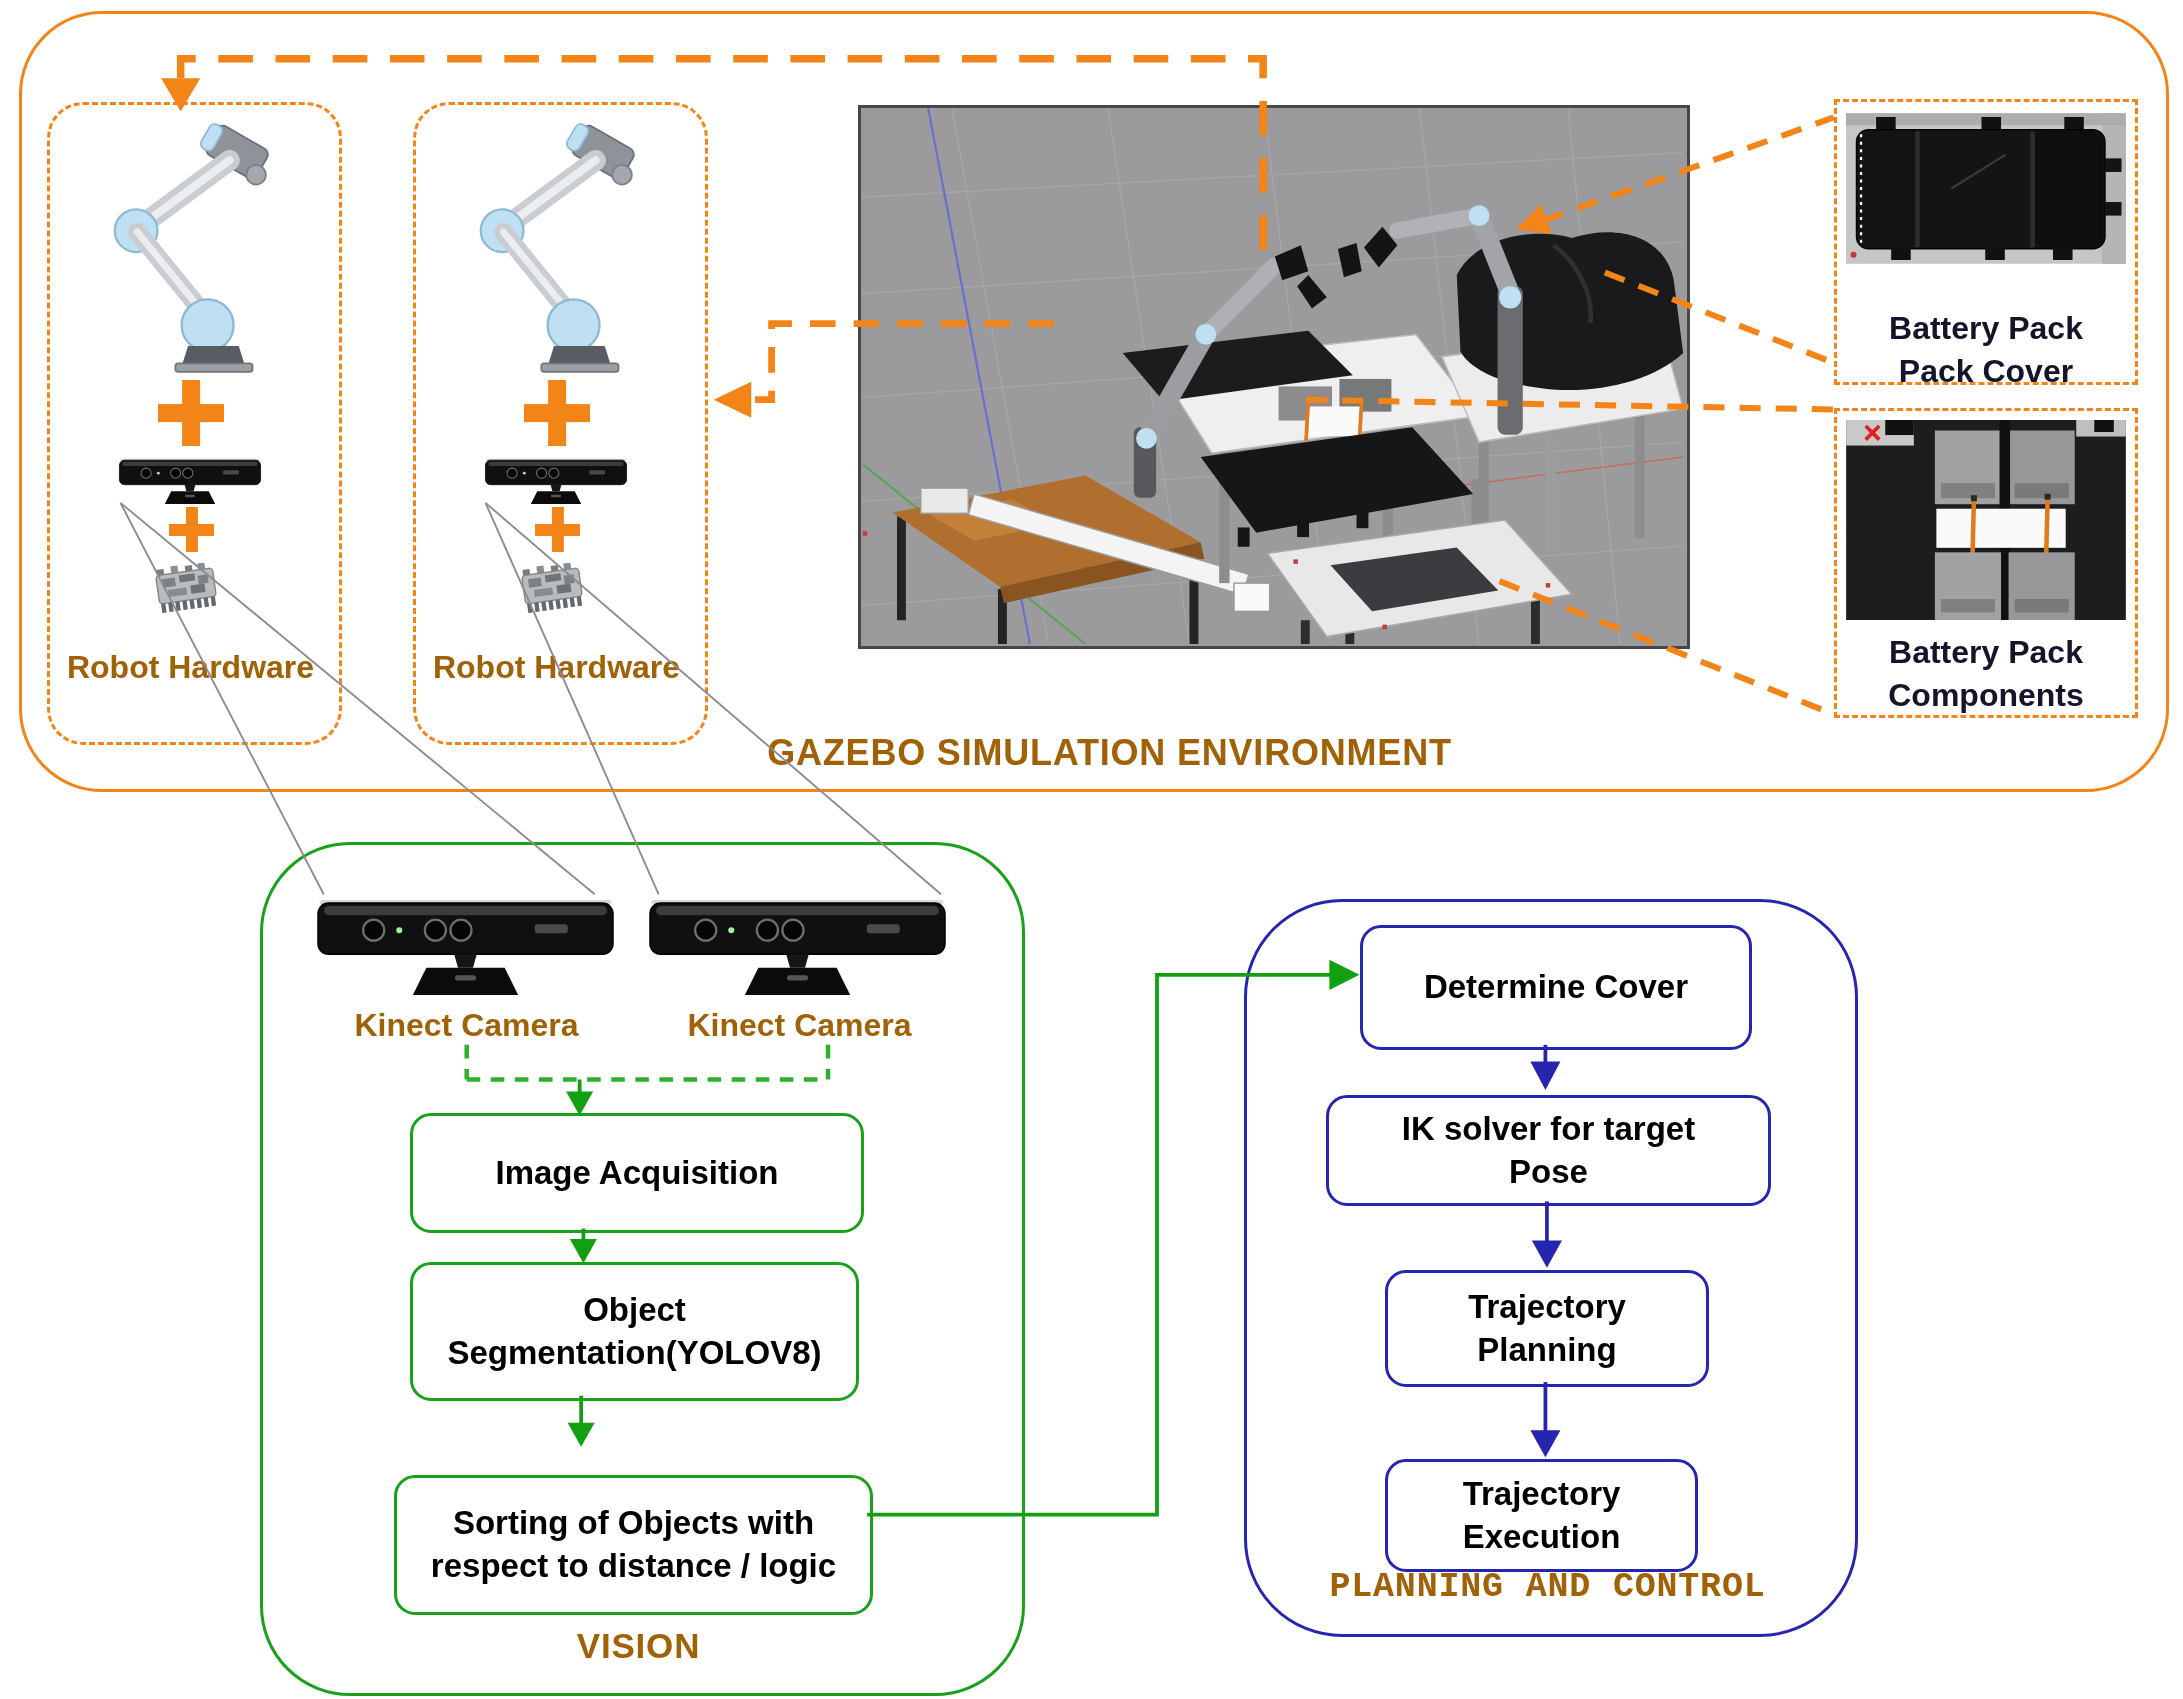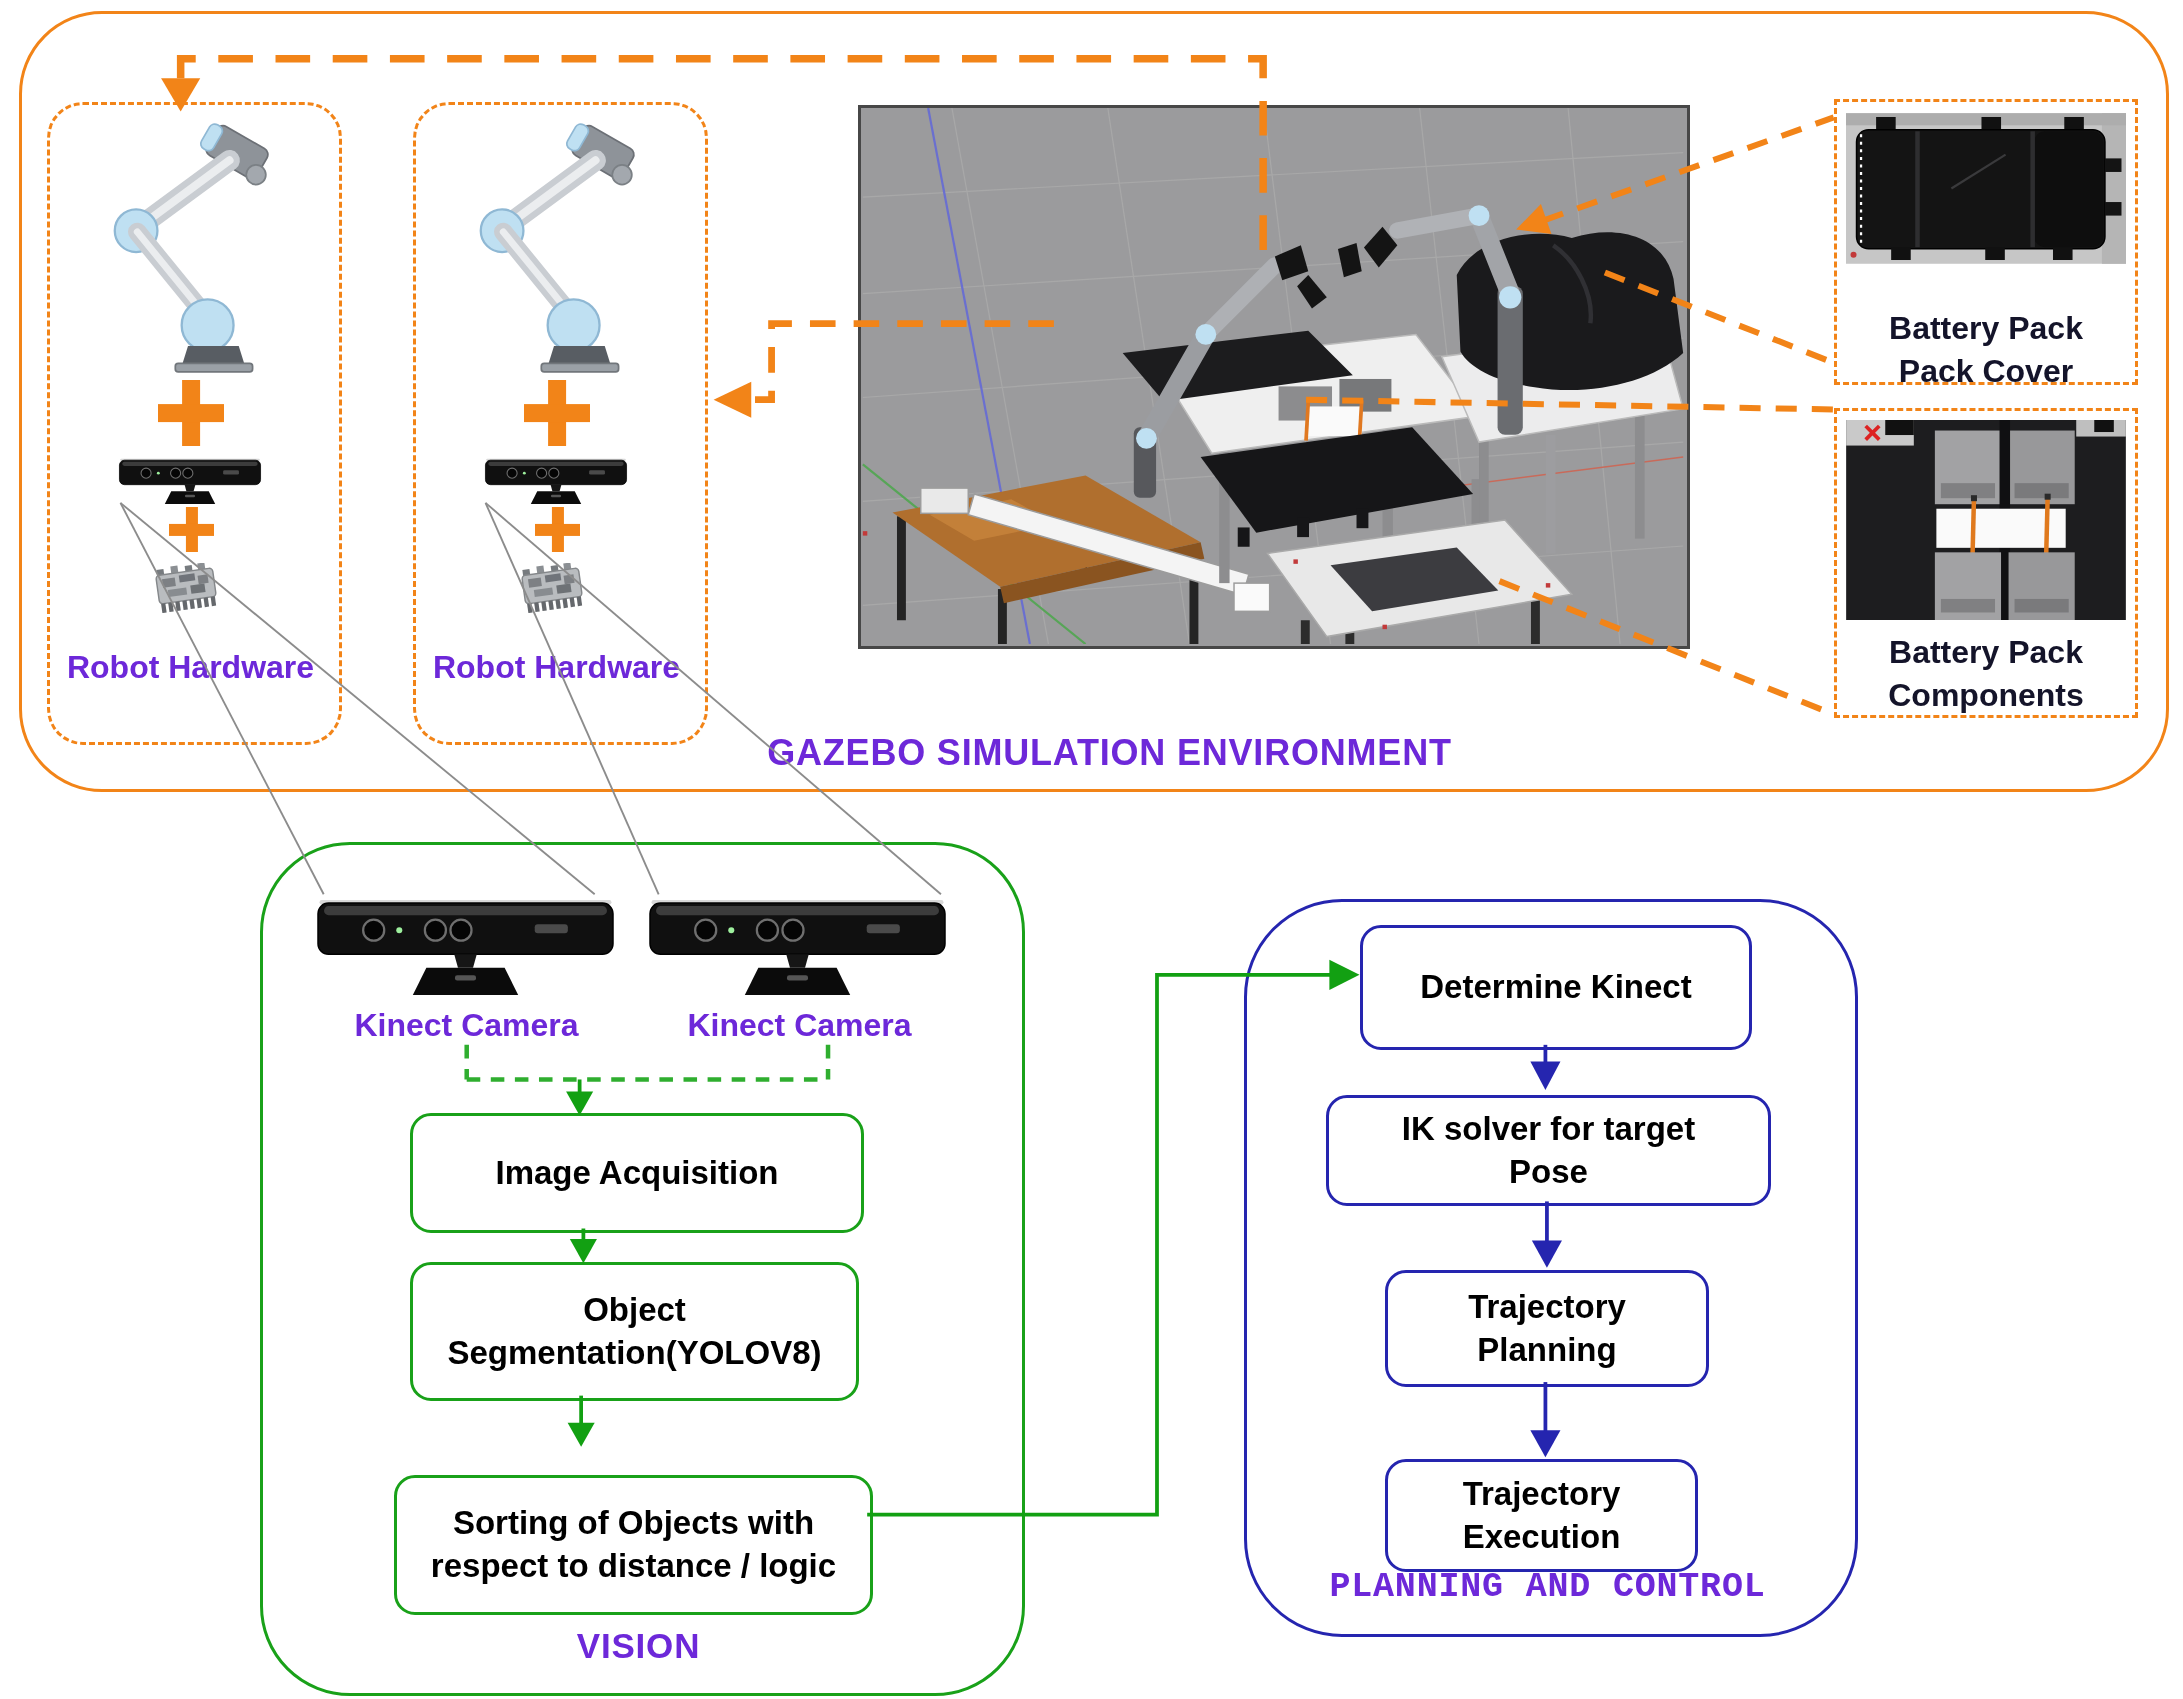--- a/index.html
+++ b/index.html
@@ -1,19 +1,19 @@
 <!DOCTYPE html>
 <html style="font-size:12px"><head>
 <meta charset="utf-8">
 <style>
   html,body{margin:0;padding:0;background:#fff;}
   .canvas{position:relative;width:2183px;height:1699px;background:#ffffff;
           font-family:"Liberation Sans",sans-serif;overflow:hidden;}
   .abs{position:absolute;}
-  .lbl{font-weight:bold;color:#6d28d9;text-align:center;}
+  .lbl{font-weight:bold;color:#a16207;text-align:center;}
   
   .orange-container{border:3.8px solid #f28418;border-radius:83px;}
   .hw-box{border:3.8px dashed #f28418;border-radius:36px;}
   .green-container{border:3.8px solid #19a119;border-radius:90px;}
   .blue-container{border:3px solid #2525af;border-radius:98px;}
   
   .flowbox{background:#fff;display:flex;flex-direction:column;align-items:center;
            justify-content:center;border-radius:21px;font-weight:bold;color:#000;
            font-size:33px;line-height:1.3;text-align:center;}
   .flowbox.green{border:3px solid #19a119;}
@@ -368,21 +368,21 @@
   </div>
   <div class="abs flowbox green" style="left:394px;top:1447px;width:473px;height:134px;margin-top:28px;">
     <div>Sorting of Objects with</div>
     <div>respect to distance / logic</div>
   </div>
   <div class="abs lbl" style="left:488px;top:1626px;width:301px;font-size:35px;letter-spacing:0.8px;text-align:center;">VISION</div>
 
   <div class="abs blue-container" style="left:1244px;top:899px;width:608px;height:732px;"></div>
 
   <div class="abs flowbox blue" style="left:1360px;top:925px;width:386px;height:119px;">
-    <div>Determine Kinect</div>
+    <div>Determine Cover</div>
   </div>
   <div class="abs flowbox blue" style="left:1326px;top:1095px;width:439px;height:105px;">
     <div>IK solver for target</div>
     <div>Pose</div>
   </div>
   <div class="abs flowbox blue" style="left:1385px;top:1270px;width:318px;height:111px;">
     <div>Trajectory</div>
     <div>Planning</div>
   </div>
   <div class="abs flowbox blue" style="left:1385px;top:1459px;width:307px;height:107px;">

